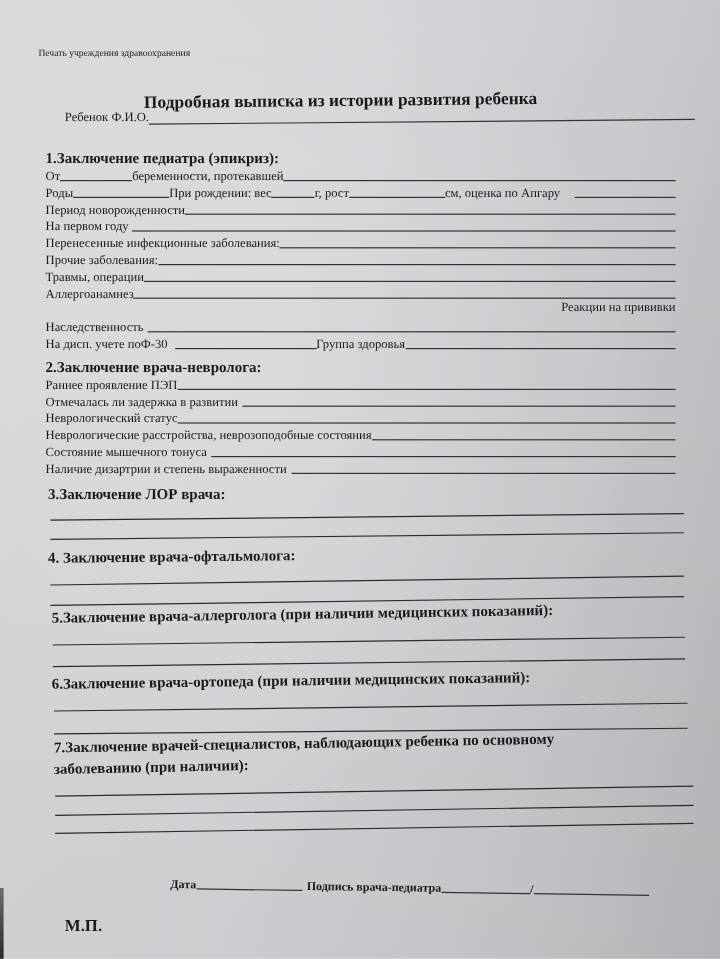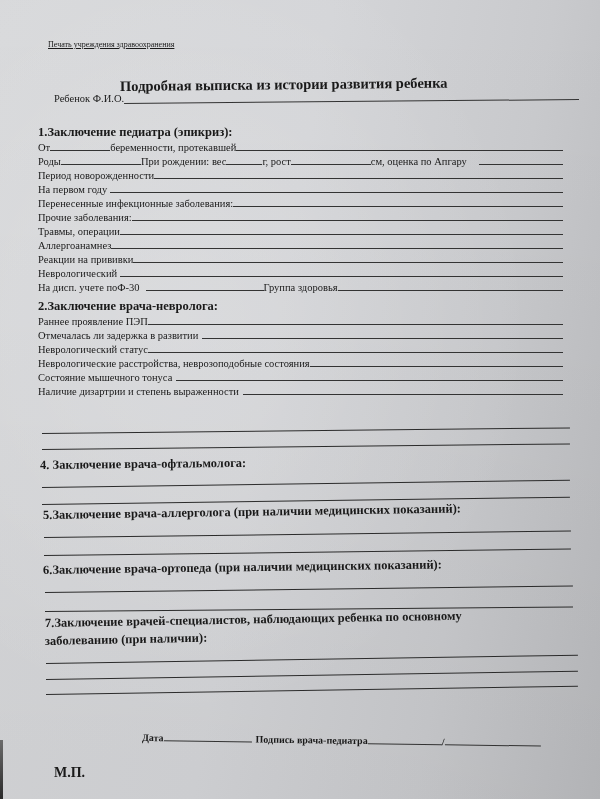--- a/index.html
+++ b/index.html
@@ -14,21 +14,21 @@
     position: absolute; left: 0; top: 0; width: 600px; height: 799px;
     background:
       radial-gradient(ellipse at 30% 40%, rgba(255,255,255,0.18), rgba(255,255,255,0) 60%),
       linear-gradient(180deg, rgba(0,0,0,0) 0%, rgba(0,0,0,0.04) 100%);
   }
   .edge {
     position: absolute; left: 0; top: 740px; width: 3px; height: 59px;
     background: linear-gradient(180deg, #6b6b6b, #2a2a2a);
   }
   .abs { position: absolute; white-space: nowrap; }
-  .stamp { left: 48px; top: 40px; font-size: 8px; text-decoration: underline; }
+  .stamp { left: 32px; top: 40px; font-size: 8px; }
   .title { left: 120px; top: 78px; font-size: 14.5px; font-weight: bold; transform: rotate(-0.6deg); transform-origin: left center; }
   .row {
     position: absolute; left: 38px; width: 525px; height: 14px;
     display: flex; align-items: flex-end; font-size: 10.5px;
   }
   .row .lbl { white-space: nowrap; }
   .line { flex: 1; border-bottom: 1px solid #333; height: 10px; margin-bottom: 2px; }
   .line.fixed { flex: none; }
   .h { position: absolute; font-weight: bold; font-size: 12.5px; white-space: nowrap; }
   .bline { position: absolute; height: 0; border-top: 1.2px solid #2b2b2b; transform-origin: left center; }
@@ -88,26 +88,26 @@
     <span class="line"></span>
   </div>
   <div class="row" style="top:223px;">
     <span class="lbl">Травмы, операции</span>
     <span class="line"></span>
   </div>
   <div class="row" style="top:237px;">
     <span class="lbl">Аллергоанамнез</span>
     <span class="line"></span>
   </div>
-  <div class="row" style="top:251px;">
+  <div class="row" style="top:251px;flex-direction:column;">
     <span class="lbl">Реакции на прививки</span>
     <span class="line"></span>
   </div>
   <div class="row" style="top:265px;">
-    <span class="lbl">Неврологический</span>
+    <span class="lbl">Наследственность</span>
     <span class="line" style="margin-left:3px;"></span>
   </div>
   <div class="row" style="top:279px;">
     <span class="lbl">На дисп. учете поФ-30</span>
     <span class="line fixed" style="width:118px; margin-left:6px;"></span>
     <span class="lbl">Группа здоровья</span>
     <span class="line"></span>
   </div>
 
   <div class="h" style="left:38px; top:299px;">2.Заключение врача-невролога:</div>
@@ -129,20 +129,21 @@
   </div>
   <div class="row" style="top:369px;">
     <span class="lbl">Состояние мышечного тонуса</span>
     <span class="line" style="margin-left:4px;"></span>
   </div>
   <div class="row" style="top:383px;">
     <span class="lbl">Наличие дизартрии и степень выраженности</span>
     <span class="line" style="margin-left:4px;"></span>
   </div>
 
+  <div class="h" style="left:40px; top:405px;">3.Заключение ЛОР врача:</div>
   <div class="bline" style="left:42px; top:433px; width:528px; transform:rotate(-0.6deg);"></div>
   <div class="bline" style="left:42px; top:449px; width:528px; transform:rotate(-0.6deg);"></div>
 
   <div class="h" style="left:40px; top:458px; transform:rotate(-0.6deg); transform-origin:left center;">4. Заключение врача-офтальмолога:</div>
   <div class="bline" style="left:42px; top:487px; width:528px; transform:rotate(-0.8deg);"></div>
   <div class="bline" style="left:42px; top:504px; width:528px; transform:rotate(-0.8deg);"></div>
 
   <div class="h" style="left:43px; top:508px; transform:rotate(-0.9deg); transform-origin:left center;">5.Заключение врача-аллерголога (при наличии медицинских показаний):</div>
   <div class="bline" style="left:44px; top:537px; width:527px; transform:rotate(-0.7deg);"></div>
   <div class="bline" style="left:44px; top:555px; width:527px; transform:rotate(-0.7deg);"></div>

